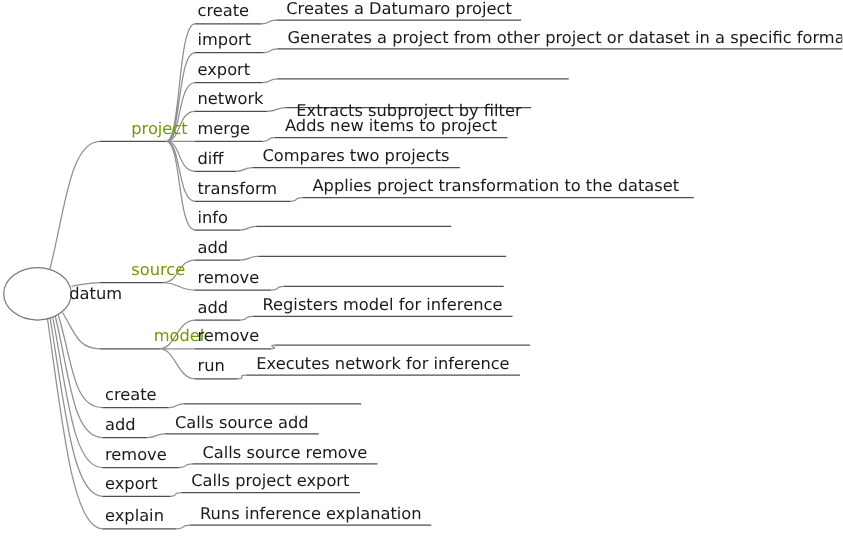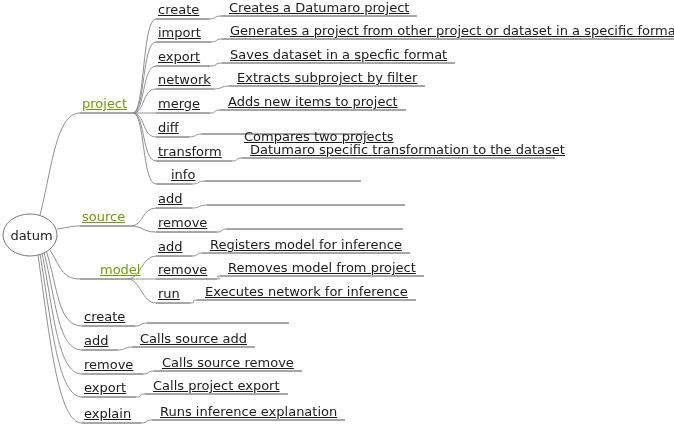--- a/index.html
+++ b/index.html
@@ -14,66 +14,64 @@
     font-size: 13px;
     color: var(--text, #1b1b1b);
   }
   #edges-svg { position: absolute; left: 0; top: 0; }
   .node {
     position: absolute;
     white-space: nowrap;
     line-height: 17px;
     height: 17px;
     cursor: default;
-    text-decoration: underline;
   }
-  .branch { color: var(--branch-green, #6e9b0a); }
+  .branch { color: var(--branch-green, #6e9b0a); margin-left: 23px; }
   #root-label {
     position: absolute;
     left: 3px;
     top: 227px;
     width: 57px;
     text-align: center;
     line-height: 17px;
+    padding-left: 45px;
   }
 </style>
 </head>
 <body>
 
 <div id="map">
     <svg id="edges-svg" width="674" height="429">
       <path d="M40,215 C52,168 56,113 80,113 M133,113C145,113 142,19 156,19 M133,113C145,113 142,42 156,42 M133,113C145,113 142,66 156,66 M133,113C145,113 142,89 156,89 M133,113C145,113 142,113 156,113 M133,113C145,113 142,137 156,137 M133,113C145,113 142,161 156,161 M133,113C145,113 142,184 156,184 M57,229 C66,228 70,226 80,226 M131,226C143,226 142,208 156,208 M131,226C143,226 142,232 156,232 M50,250 C60,266 62,279 80,279 M128,279C140,279 142,256 156,256 M128,279C140,279 142,279 156,279 M128,279C140,279 142,303 156,303 M46,250C58,288 58,326 82,326 M44,252C56,301 58,350 82,350 M42,253C54,314 58,374 82,374 M40,254C52,326 58,397 82,397 M38,255C50,339 58,423 82,423 M209,19C217,19 213,16 221,16 M211,42C219,42 214,39 222,39 M210,66C218,66 214,63 222,63 M214,89C222,89 221,86 229,86 M210,113C218,113 212,110 220,110 M189,137C197,137 194,134 202,134 M232,161C240,161 234,158 242,158 M192,184C200,184 197,181 205,181 M192,208C200,208 199,205 207,205 M217,232C225,232 219,229 227,229 M192,256C200,256 194,253 202,253 M217,279C225,279 212,276 220,276 M190,303C198,303 189,300 197,300 M135,326C143,326 139,323 147,323 M118,350C126,350 124,347 132,347 M143,374C151,374 146,371 154,371 M136,397C144,397 137,394 145,394 M141,423C149,423 144,420 152,420" fill="none" style="stroke:var(--edge)" stroke-width="1"></path>
       <ellipse cx="30" cy="235" rx="27" ry="21" fill="#ffffff" style="stroke:var(--root-outline)" stroke-width="1"></ellipse>
       <path d="M80,113L133,113 M80,226L131,226 M80,279L128,279 M156,19L209,19 M221,16L417,16 M156,42L211,42 M222,39L689,39 M156,66L210,66 M222,63L455,63 M156,89L214,89 M229,86L425,86 M156,113L210,113 M220,110L406,110 M156,137L189,137 M202,134L368,134 M156,161L232,161 M242,158L555,158 M156,184L192,184 M205,181L361,181 M156,208L192,208 M207,205L405,205 M156,232L217,232 M227,229L403,229 M156,256L192,256 M202,253L410,253 M156,279L217,279 M220,276L424,276 M156,303L190,303 M197,300L416,300 M82,326L135,326 M147,323L289,323 M82,350L118,350 M132,347L255,347 M82,374L143,374 M154,371L302,371 M82,397L136,397 M145,394L288,394 M82,423L141,423 M152,420L345,420" fill="none" style="stroke:var(--line)" stroke-width="1"></path>
     </svg>
   <div id="root-label" class="node-root">datum</div>
 <div class="node branch" style="left: 82px; top: 95px;">project</div>
     <div class="node branch" style="left: 82px; top: 208px;">source</div>
     <div class="node branch" style="left: 100px; top: 261px;">model</div>
     <div class="node" style="left: 158px; top: 1px;">create</div>
     <div class="node desc" style="left: 229px; top: -1px;">Creates a Datumaro project</div>
     <div class="node" style="left: 158px; top: 24px;">import</div>
     <div class="node desc" style="left: 230px; top: 22px;">Generates a project from other project or dataset in a specific format</div>
     <div class="node" style="left: 158px; top: 48px;">export</div>
-    <div class="node desc" style="left: 230px; top: 46px;">Saves dataset in a specfic format</div>
     <div class="node" style="left: 158px; top: 71px;">network</div>
-    <div class="node desc" style="left: 237px; top: 69px;">Extracts subproject by filter</div>
+    <div class="node desc" style="left: 237px; top: 81px;">Extracts subproject by filter</div>
     <div class="node" style="left: 158px; top: 95px;">merge</div>
     <div class="node desc" style="left: 228px; top: 93px;">Adds new items to project</div>
     <div class="node" style="left: 158px; top: 119px;">diff</div>
-    <div class="node desc" style="left: 210px; top: 128px; margin-left: 34px;">Compares two projects</div>
+    <div class="node desc" style="left: 210px; top: 117px;">Compares two projects</div>
     <div class="node" style="left: 158px; top: 143px;">transform</div>
-    <div class="node desc" style="left: 250px; top: 141px;">Datumaro specific transformation to the dataset</div>
-    <div class="node" style="left: 158px; top: 166px; margin-left: 13px;">info</div>
+    <div class="node desc" style="left: 250px; top: 141px;">Applies project transformation to the dataset</div>
+    <div class="node" style="left: 158px; top: 166px;">info</div>
     <div class="node" style="left: 158px; top: 190px;">add</div>
     <div class="node" style="left: 158px; top: 214px;">remove</div>
     <div class="node" style="left: 158px; top: 238px;">add</div>
     <div class="node desc" style="left: 210px; top: 236px;">Registers model for inference</div>
     <div class="node" style="left: 158px; top: 261px;">remove</div>
-    <div class="node desc" style="left: 228px; top: 259px;">Removes model from project</div>
     <div class="node" style="left: 158px; top: 285px;">run</div>
     <div class="node desc" style="left: 205px; top: 283px;">Executes network for inference</div>
     <div class="node" style="left: 84px; top: 308px;">create</div>
     <div class="node" style="left: 84px; top: 332px;">add</div>
     <div class="node desc" style="left: 140px; top: 330px;">Calls source add</div>
     <div class="node" style="left: 84px; top: 356px;">remove</div>
     <div class="node desc" style="left: 162px; top: 354px;">Calls source remove</div>
     <div class="node" style="left: 84px; top: 379px;">export</div>
     <div class="node desc" style="left: 153px; top: 377px;">Calls project export</div>
     <div class="node" style="left: 84px; top: 405px;">explain</div>

